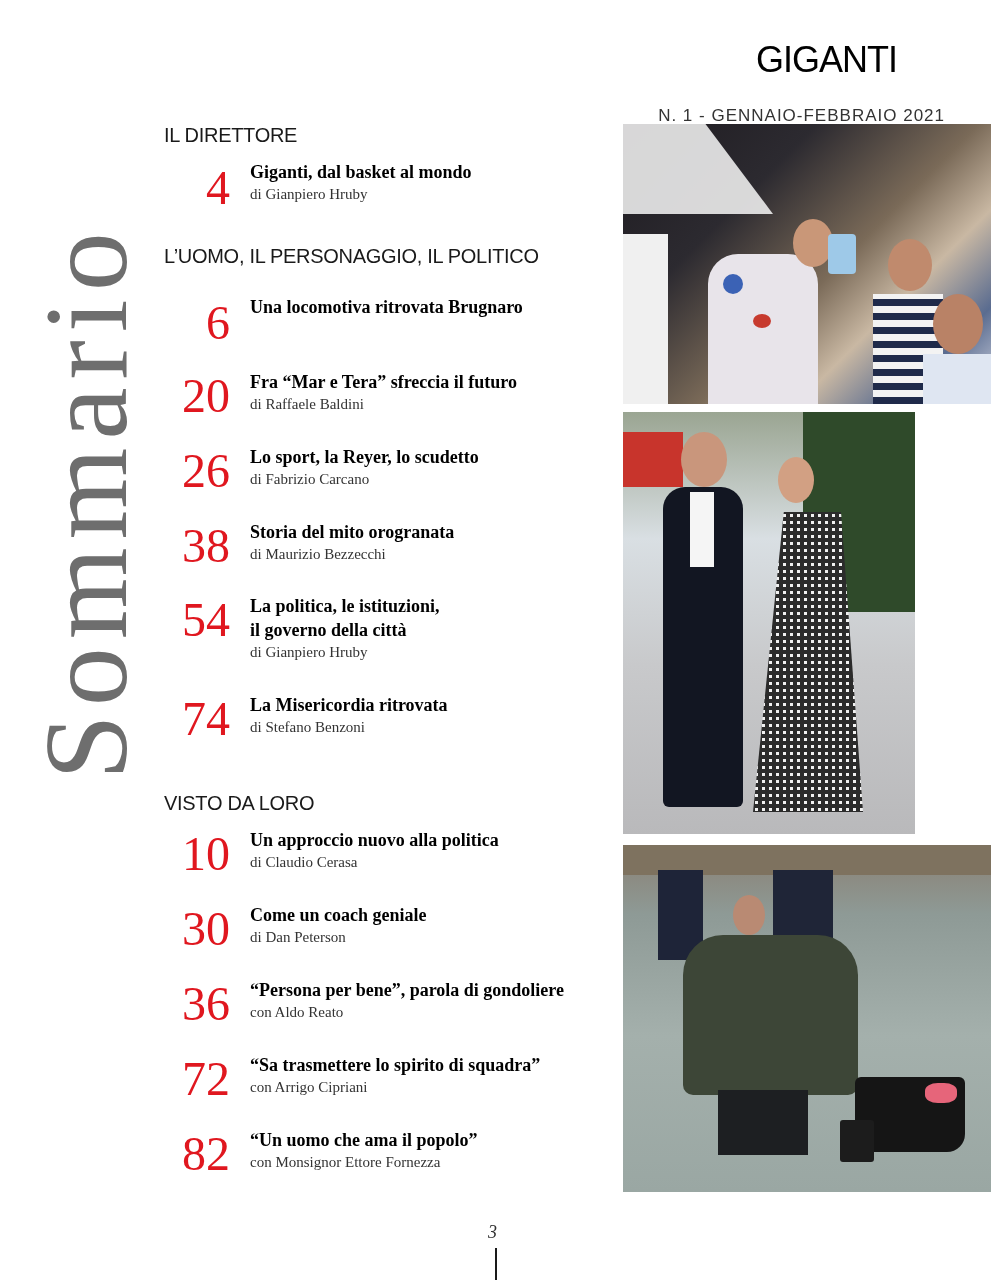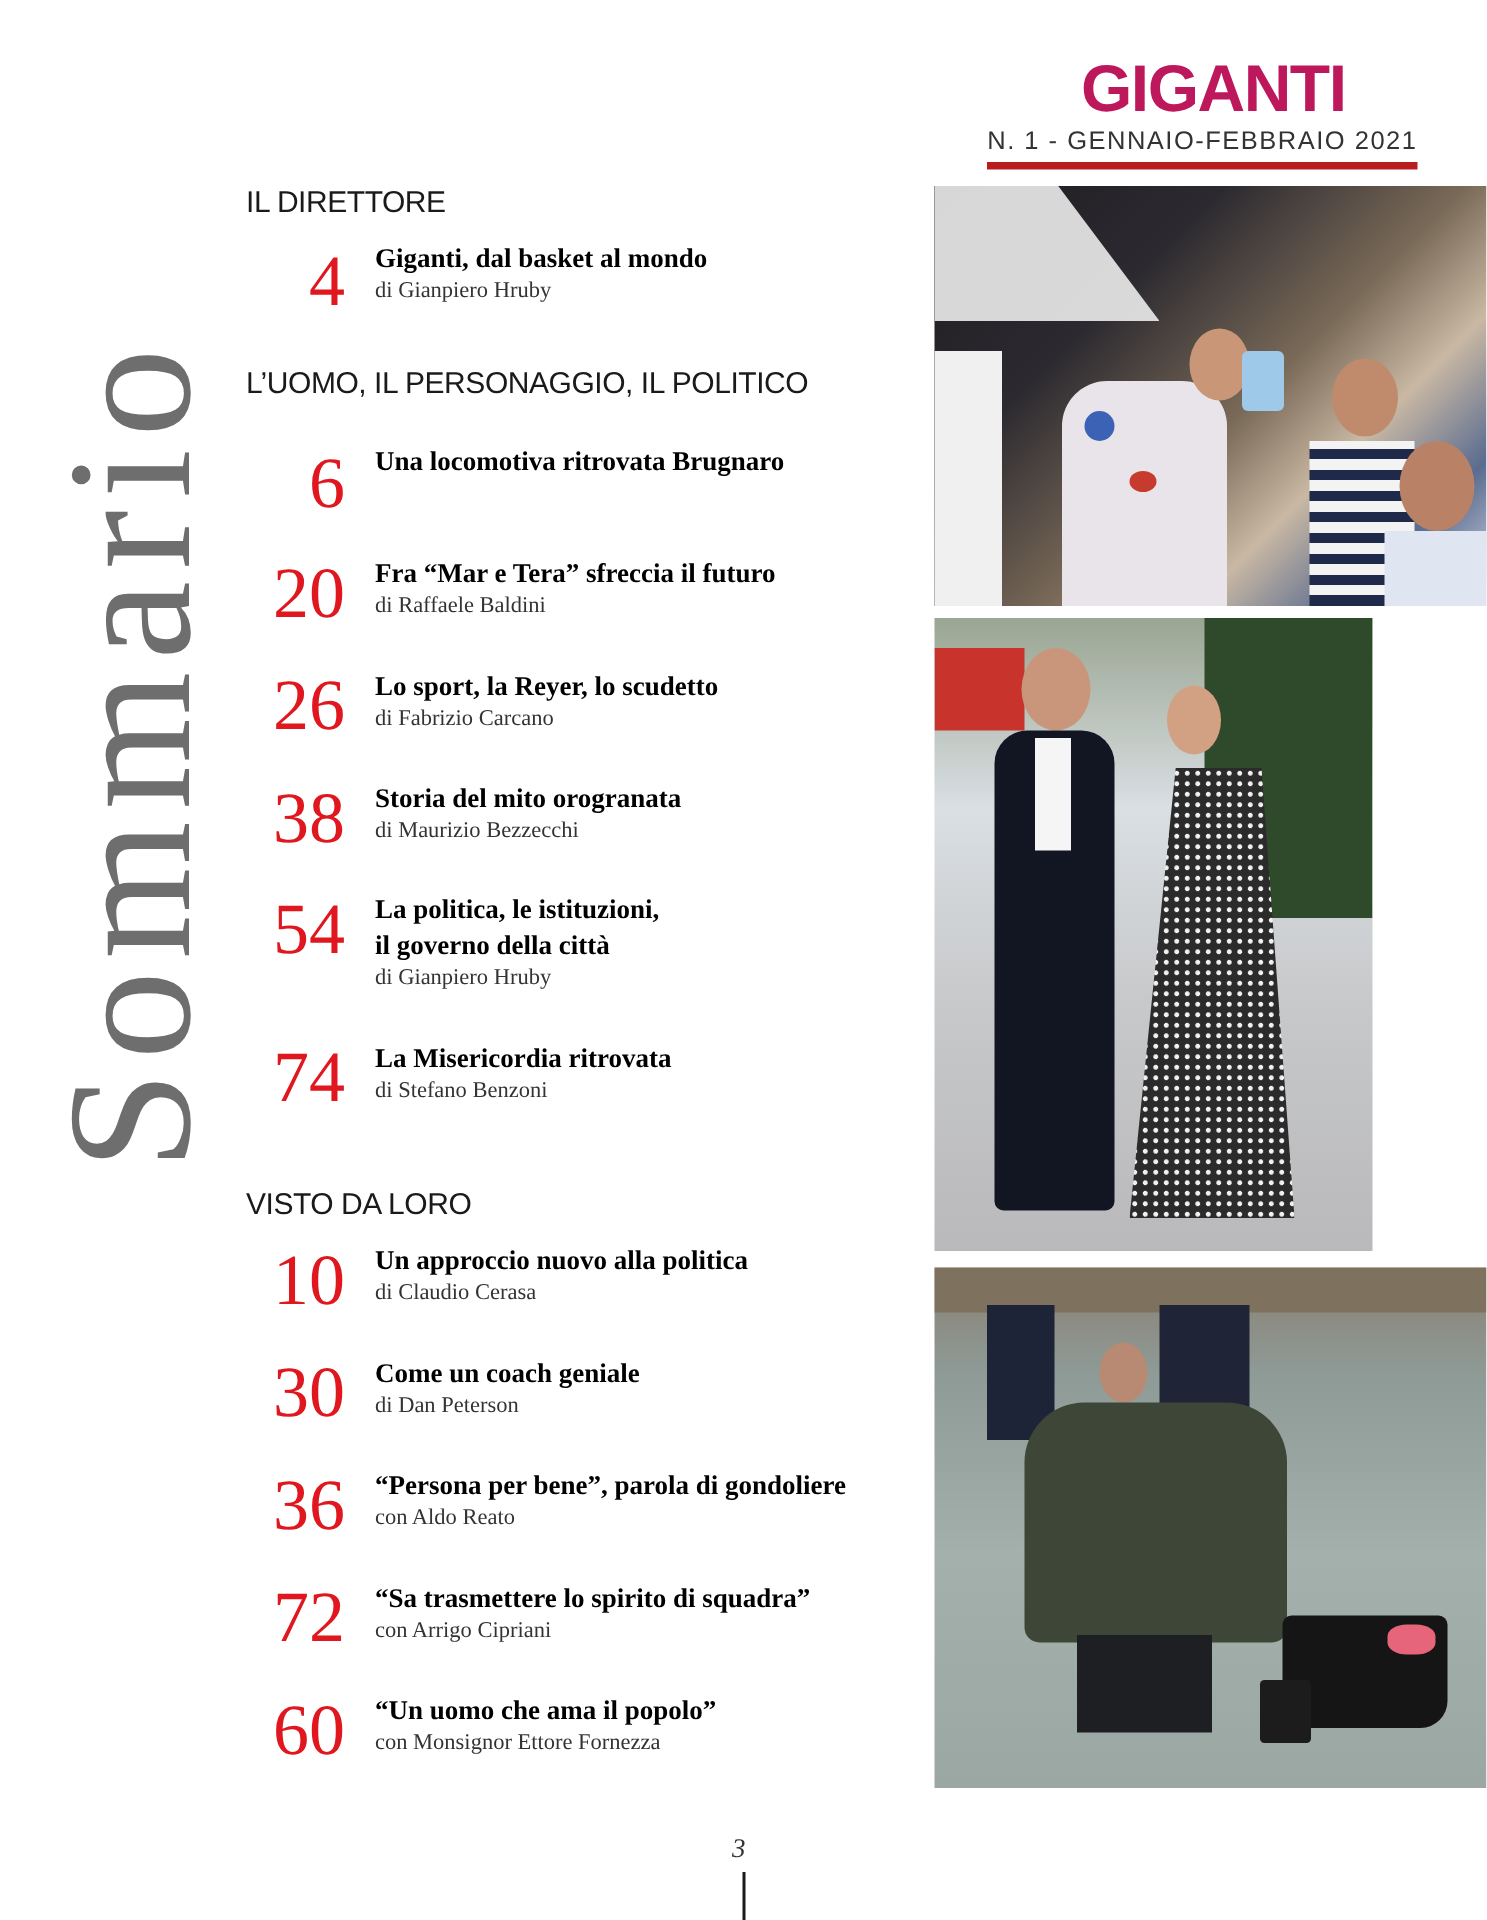--- a/index.html
+++ b/index.html
@@ -2,27 +2,27 @@
 <html><head>
 <meta charset="utf-8">
 <style>
   html, body { margin: 0; padding: 0; }
   body {
     width: 991px; height: 1280px; position: relative; overflow: hidden;
     background: #ffffff; font-family: "Liberation Serif", "DejaVu Serif", serif; color: #1a1a1a;
   }
   .masthead { position: absolute; right: 46px; top: 38px; width: 290px; text-align: right; }
   .brand {
-    font-family: "Liberation Sans", "DejaVu Sans", sans-serif; font-weight: 700;
-    font-size: 44px; color: #be185d; letter-spacing: -1px; line-height: 44px;
+    font-family: "Liberation Sans", "DejaVu Sans", sans-serif; font-weight: 400;
+    font-size: 36px; color: #000000; letter-spacing: -1px; line-height: 44px;
     margin-right: 48px;
   }
   .issue {
     font-family: "Liberation Sans", "DejaVu Sans", sans-serif;
-    font-size: 17px; color: #333; letter-spacing: 1px; margin-top: 2px; padding-bottom: 4px;
+    font-size: 17px; color: #333; letter-spacing: 1px; margin-top: 24px; padding-bottom: 4px;
     border-bottom: 5px solid #b91c1c; display: inline-block;
   }
   .sommario {
     position: absolute; left: 32px; top: 780px;
     transform-origin: 0 0; transform: rotate(-90deg);
     font-family: "Liberation Serif", "DejaVu Serif", serif; font-size: 118px;
     color: #6e6e6e; letter-spacing: 8px; white-space: nowrap; line-height: 110px;
   }
   .toc { position: absolute; left: 164px; top: 0; width: 450px; }
   .section-title {
@@ -149,21 +149,21 @@
 
   <div class="entry" style="top:1053px">
     <div class="num" style="top:2px">72</div>
     <div class="txt">
         <div class="title">“Sa trasmettere lo spirito di squadra”</div>
         <div class="author">con Arrigo Cipriani</div>
       </div>
   </div>
 
   <div class="entry" style="top:1128px">
-    <div class="num" style="top:2px">60</div>
+    <div class="num" style="top:2px">82</div>
     <div class="txt">
         <div class="title">“Un uomo che ama il popolo”</div>
         <div class="author">con Monsignor Ettore Fornezza</div>
       </div>
   </div>
 </div>
 
 <div class="photo p1">
   <div class="shape" style="left:0;top:0;width:150px;height:90px;background:#ececec;clip-path:polygon(0 0,55% 0,100% 100%,0 100%);opacity:.9"></div>
   <div class="shape" style="left:85px;top:130px;width:110px;height:150px;background:#e8e4ea;border-radius:30px 30px 0 0"></div>

